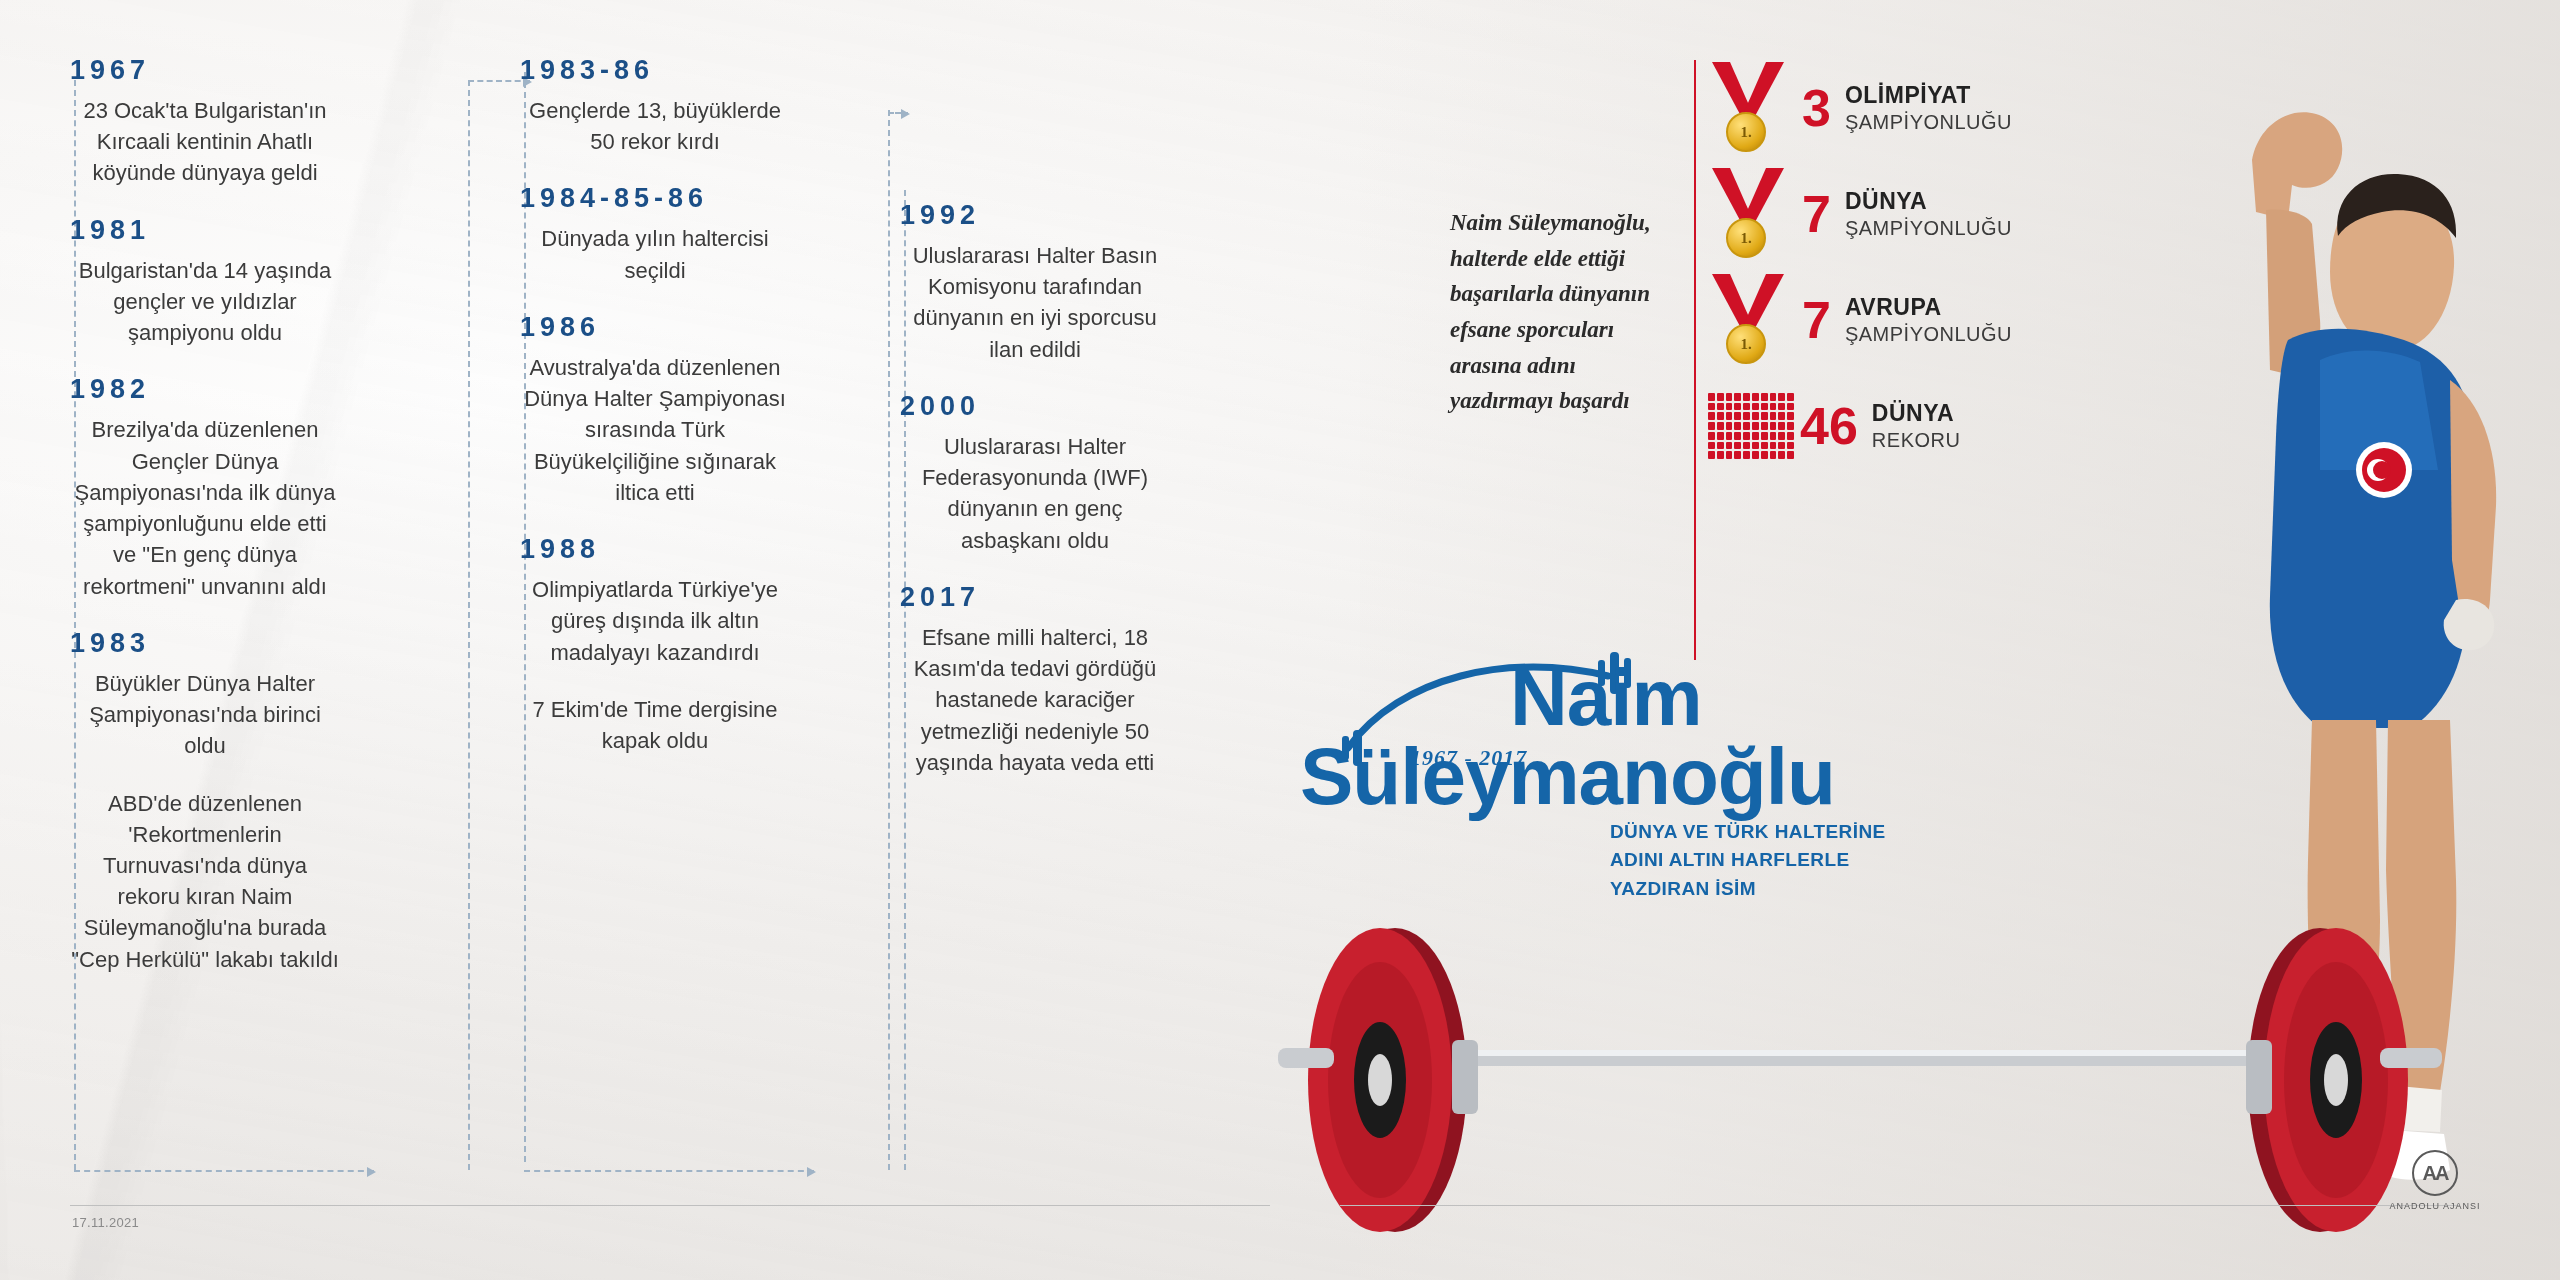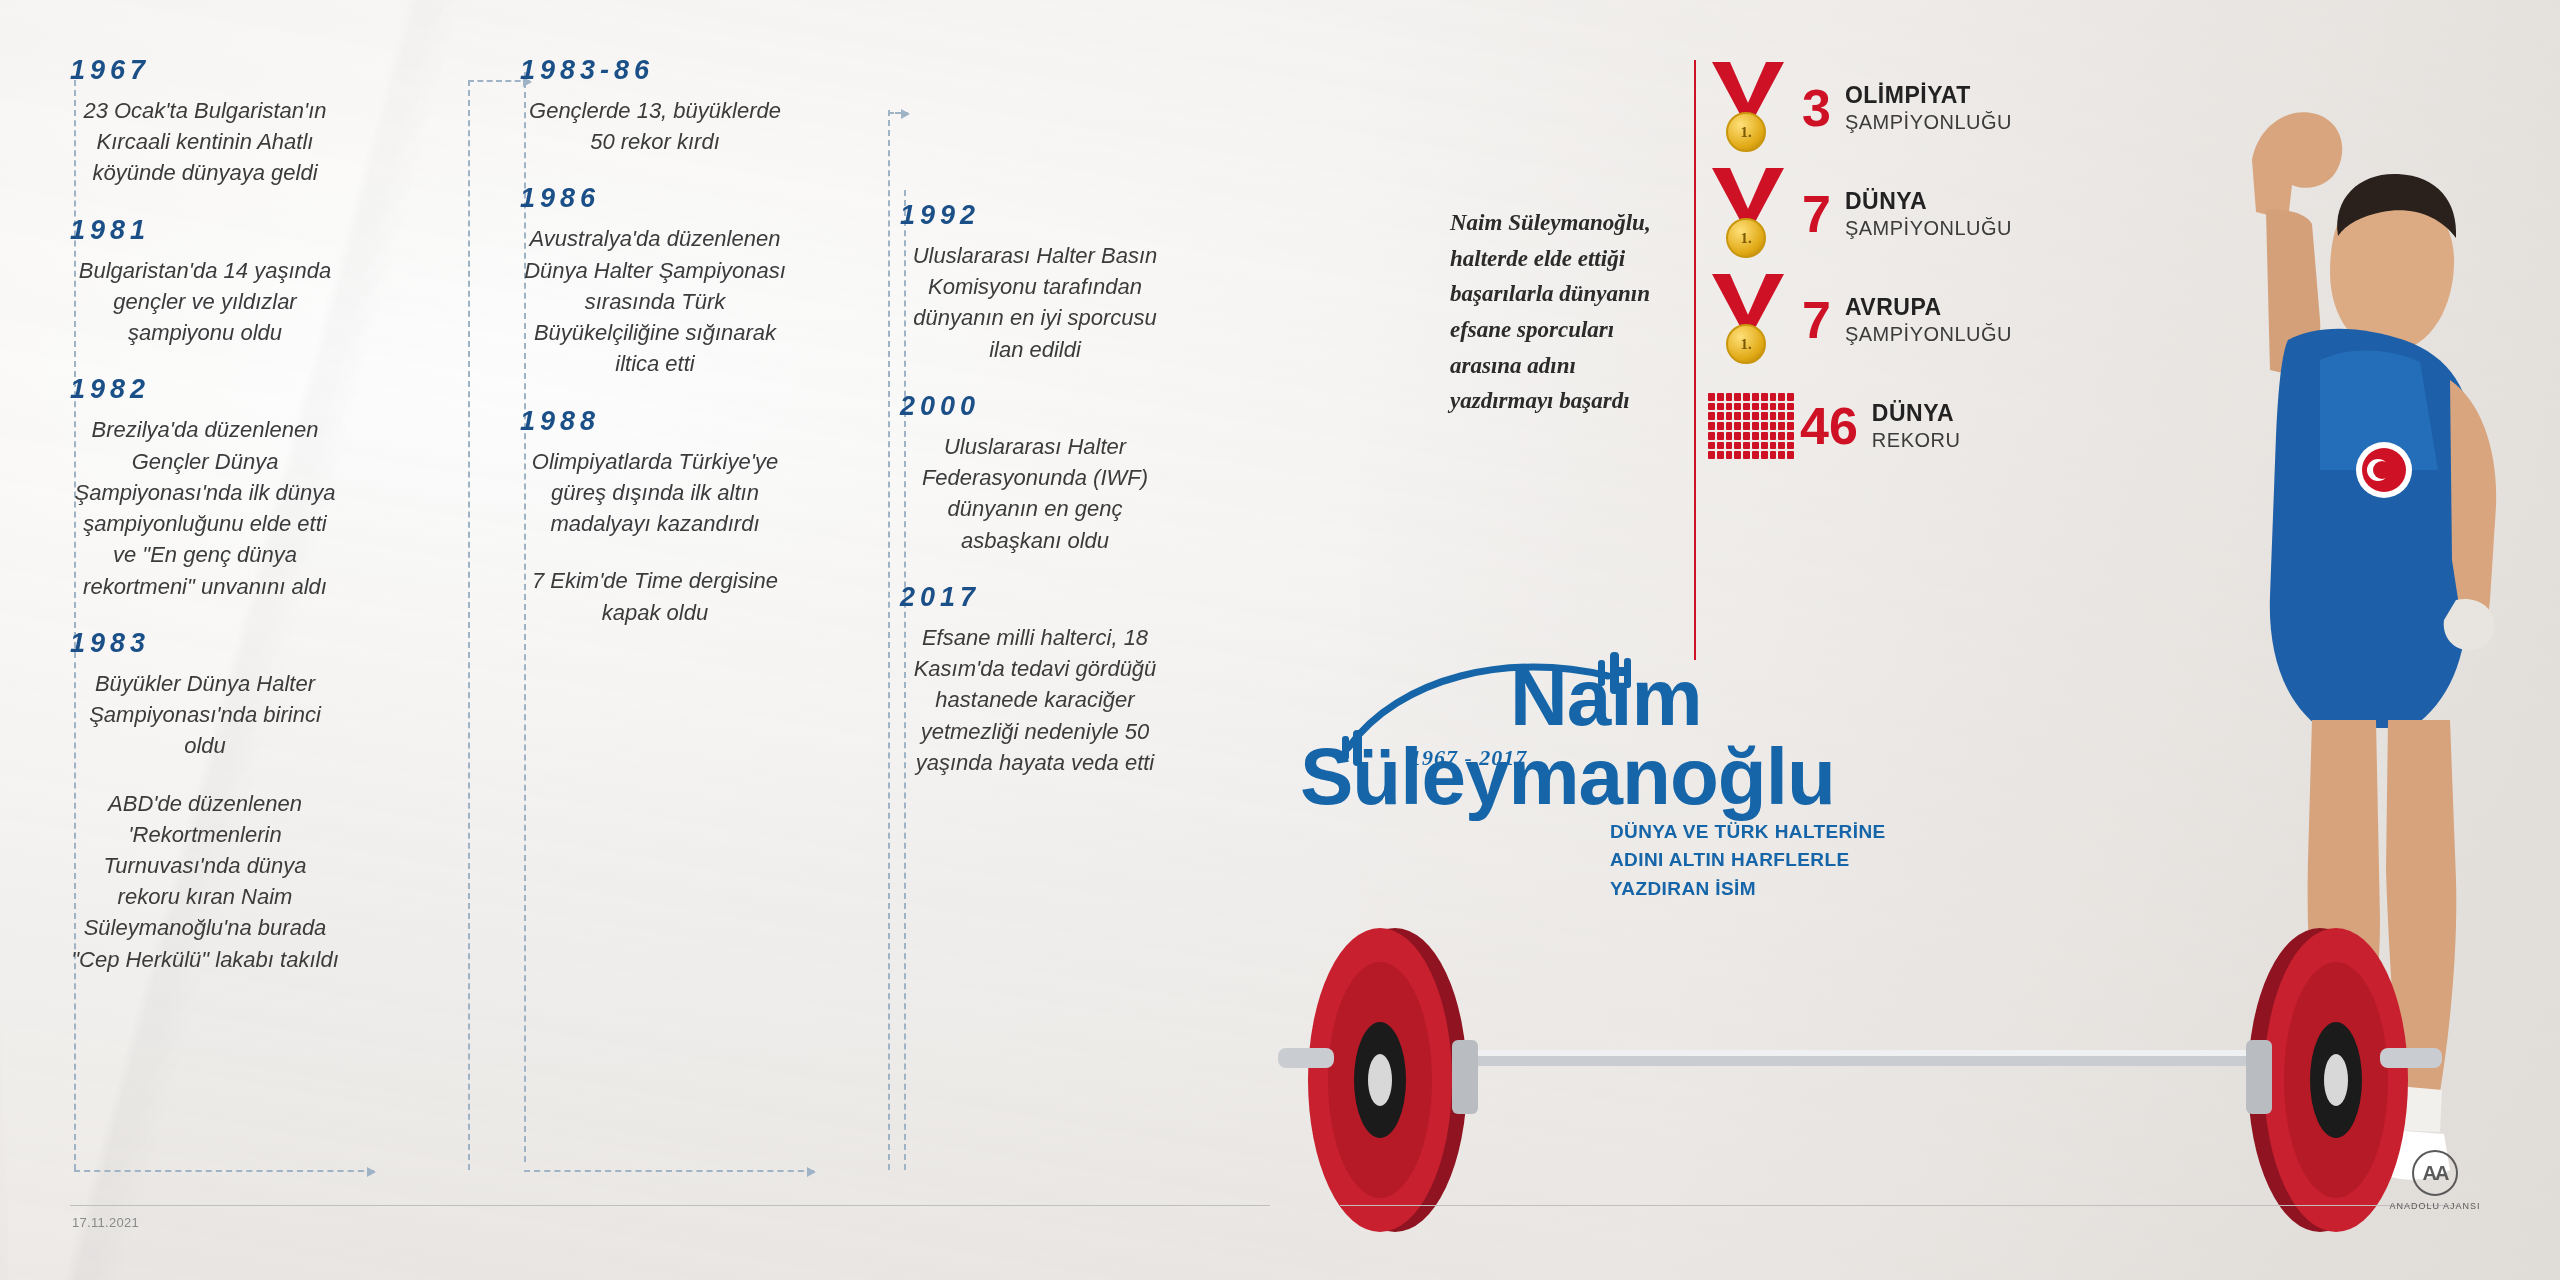--- a/index.html
+++ b/index.html
@@ -27,21 +27,21 @@
     mix-blend-mode: multiply;
     opacity: .65;
   }
   .right-wash {
     position:absolute; right:0; top:0; width:1200px; height:100%;
     background: linear-gradient(100deg, rgba(255,255,255,0) 0%, rgba(235,232,229,0.55) 35%, rgba(222,218,214,0.75) 100%);
     pointer-events:none;
   }
 
   
-  .col { position: absolute; top: 0; font-style: italic; }
+  .col { position: absolute; top: 0; }
   .col.c1 { left: 70px;  width: 300px; }
   .col.c2 { left: 520px; width: 310px; }
   .col.c3 { left: 900px; width: 300px; }
 
   .entry { margin-bottom: 6px; }
   .yr {
     color: #1b4f87;
     font-weight: 700;
     font-size: 27px;
     letter-spacing: 5px;
@@ -235,20 +235,24 @@
     </div>
     <div class="entry">
       <div class="txt">ABD'de düzenlenen 'Rekortmenlerin Turnuvası'nda dünya rekoru kıran Naim Süleymanoğlu'na burada "Cep Herkülü" lakabı takıldı</div>
     </div>
   </div>
 
   <div class="col c2" style="top:55px">
     <div class="entry">
       <div class="yr">1983-86</div>
       <div class="txt">Gençlerde 13, büyüklerde 50 rekor kırdı</div>
+    </div>
+    <div class="entry">
+      <div class="yr">1984-85-86</div>
+      <div class="txt">Dünyada yılın haltercisi seçildi</div>
     </div>
     <div class="entry">
       <div class="yr">1986</div>
       <div class="txt">Avustralya'da düzenlenen Dünya Halter Şampiyonası sırasında Türk Büyükelçiliğine sığınarak iltica etti</div>
     </div>
     <div class="entry">
       <div class="yr">1988</div>
     </div>
     <div class="entry">
       <div class="txt">Olimpiyatlarda Türkiye'ye güreş dışında ilk altın madalyayı kazandırdı</div>

